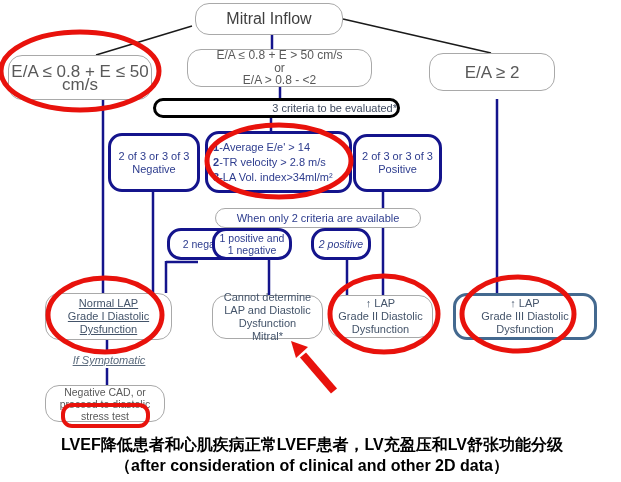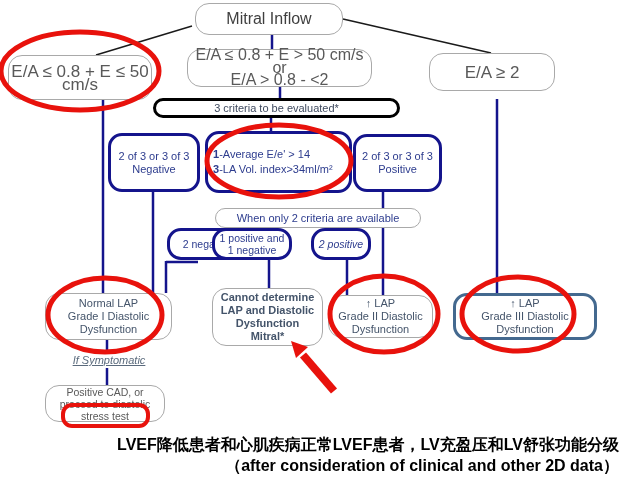--- a/index.html
+++ b/index.html
@@ -6,31 +6,31 @@
   body{font-family:"Liberation Sans", sans-serif;}
   .canvas{position:relative;width:621px;height:482px;background:#ffffff;overflow:hidden;}
   svg.layer{position:absolute;left:0;top:0;pointer-events:none;}
   #connector-layer{z-index:1;}
   #annotation-layer{z-index:6;}
   .box{position:absolute;z-index:3;box-sizing:border-box;background:#ffffff;
        display:flex;flex-direction:column;justify-content:center;align-items:center;
        text-align:center;border-radius:14px;}
   .thin{border:1px solid #a9a9a9;}
   .navy{border:3px solid #14148c;}
-  .blackbox{border:3px solid #000000;}
+  .blackbox{border:3px solid #000000;align-items:flex-end;}
   .slate{border:3px solid #44698f;}
   .gtxt{color:#595959;font-size:17px;line-height:13px;}
   .ntxt{color:#2d3c8e;font-size:11px;line-height:13px;}
   .otxt{color:#44546a;font-size:11px;line-height:13px;}
   .mitral{font-size:16px;color:#3f3f3f;}
   .criteria-list{align-items:flex-start;text-align:left;padding-left:5px;line-height:15px;}
   .small{font-size:10.5px;line-height:12px;}
   .ifsym{position:absolute;z-index:3;font-style:italic;color:#5a6a7c;font-size:11px;}
   .caption{position:absolute;z-index:3;left:5px;top:434px;width:614px;color:#000;
-           font-weight:bold;font-size:16px;line-height:21px;text-align:right;}
+           font-weight:bold;font-size:16px;line-height:21px;text-align:center;}
 </style>
 </head>
 <body>
 
 <div class="canvas">
 
   <svg id="connector-layer" class="layer" width="621" height="482">
     <line x1="192" y1="26" x2="96" y2="55" stroke="#1a1a1a" stroke-width="1.5"></line>
     <line x1="343" y1="19" x2="491" y2="53" stroke="#1a1a1a" stroke-width="1.5"></line>
     <line x1="272" y1="35" x2="272" y2="49" stroke="#14148c" stroke-width="2.5"></line>
@@ -49,41 +49,42 @@
   </svg>
 
   <div class="box thin mitral" style="left:195px;top:3px;width:148px;height:32px;">
     <div>Mitral Inflow</div>
   </div>
 
   <div class="box thin gtxt" style="left:8px;top:55px;width:144px;height:45px;">
     <div>E/A ≤ 0.8 + E ≤ 50 cm/s</div>
   </div>
 
-  <div class="box thin gtxt" style="left:187px;top:49px;width:185px;height:38px;font-size:16px;line-height:12.5px;">
+  <div class="box thin gtxt" style="left:187px;top:49px;width:185px;height:38px;font-size:12px;line-height:12.5px;">
     <div>E/A ≤ 0.8 + E &gt; 50 cm/s</div>
     <div>or</div>
     <div>E/A &gt; 0.8 - &lt;2</div>
   </div>
 
   <div class="box thin gtxt" style="left:429px;top:53px;width:126px;height:38px;">
     <div>E/A ≥ 2</div>
   </div>
 
   <div class="box blackbox" style="left:153px;top:98px;width:247px;height:20px;color:#3f4a5f;font-size:11px;">
     <div>3 criteria to be evaluated*</div>
   </div>
 
   <div class="box navy ntxt" style="left:108px;top:133px;width:92px;height:59px;">
     <div>2 of 3 or 3 of 3</div>
     <div>Negative</div>
   </div>
 
   <div class="box navy ntxt criteria-list" style="left:205px;top:131px;width:147px;height:62px;">
     <div><b>1</b><span>-Average E/e' &gt; 14</span></div>
+    <div><b>2</b><span>-TR velocity &gt; 2.8 m/s</span></div>
     <div><b>3</b><span>-LA Vol. index&gt;34ml/m²</span></div>
   </div>
 
   <div class="box navy ntxt" style="left:353px;top:134px;width:89px;height:58px;">
     <div>2 of 3 or 3 of 3</div>
     <div>Positive</div>
   </div>
 
   <div class="box thin ntxt" style="left:167px;top:208px;width:206px;height:20px;margin-left:48px;">
     <div>When only 2 criteria are available</div>
@@ -95,27 +96,27 @@
 
   <div class="box navy ntxt small" style="left:212px;top:228px;width:80px;height:32px;">
     <div>1 positive and</div>
     <div>1 negative</div>
   </div>
 
   <div class="box navy ntxt small" style="left:311px;top:228px;width:60px;height:32px;font-style:italic;">
     <div>2 positive</div>
   </div>
 
-  <div class="box thin otxt" style="left:45px;top:293px;width:127px;height:47px;">
+  <div class="box thin otxt" style="left:45px;top:293px;width:127px;height:47px;text-decoration:underline;">
     <div>Normal  LAP</div>
     <div>Grade I Diastolic</div>
     <div>Dysfunction</div>
   </div>
 
-  <div class="box thin otxt" style="left:212px;top:288px;width:111px;height:58px;font-weight:bold;">
+  <div class="box thin otxt" style="left:212px;top:295px;width:111px;height:44px;">
     <div>Cannot determine</div>
     <div>LAP and Diastolic</div>
     <div>Dysfunction</div>
     <div>Mitral*</div>
   </div>
 
   <div class="box thin otxt" style="left:328px;top:295px;width:105px;height:43px;">
     <div>↑ LAP</div>
     <div>Grade II Diastolic</div>
     <div>Dysfunction</div>
@@ -123,21 +124,21 @@
 
   <div class="box slate otxt" style="left:453px;top:293px;width:144px;height:47px;">
     <div>↑ LAP</div>
     <div>Grade III Diastolic</div>
     <div>Dysfunction</div>
   </div>
 
   <div class="ifsym" style="left:45px;top:354px;width:128px;text-align:center;text-decoration:underline;">If Symptomatic</div>
 
   <div class="box thin gtxt small" style="left:45px;top:385px;width:120px;height:37px;">
-    <div>Positive CAD, or</div>
+    <div>Negative CAD, or</div>
     <div>proceed to diastolic</div>
     <div>stress test</div>
   </div>
 
   <svg id="annotation-layer" class="layer" width="621" height="482">
     <ellipse cx="80" cy="71" rx="79" ry="39" fill="none" stroke="#e8120c" stroke-width="5"></ellipse>
     <ellipse cx="279" cy="161" rx="72" ry="36" fill="none" stroke="#e8120c" stroke-width="5"></ellipse>
     <ellipse cx="105" cy="315" rx="57" ry="37" fill="none" stroke="#e8120c" stroke-width="5"></ellipse>
     <ellipse cx="384" cy="314" rx="54" ry="38" fill="none" stroke="#e8120c" stroke-width="5"></ellipse>
     <ellipse cx="518" cy="314" rx="56" ry="37" fill="none" stroke="#e8120c" stroke-width="5"></ellipse>

